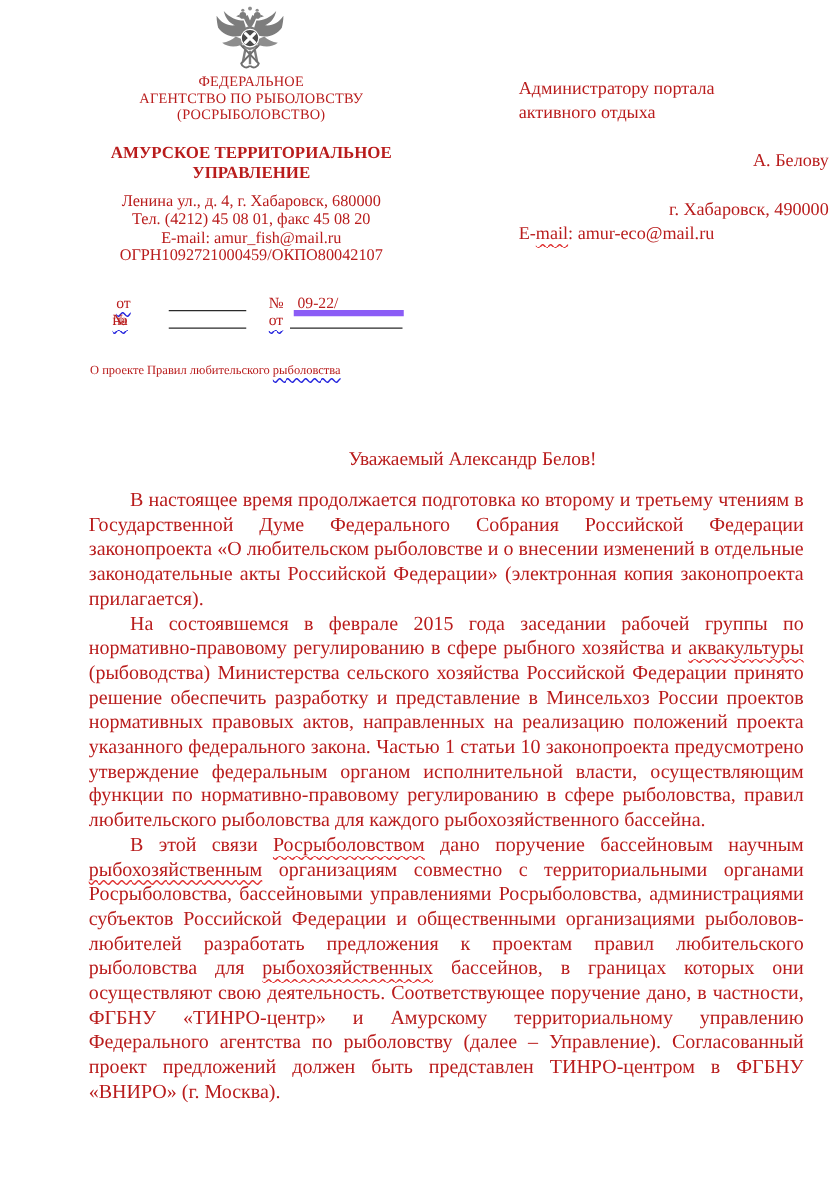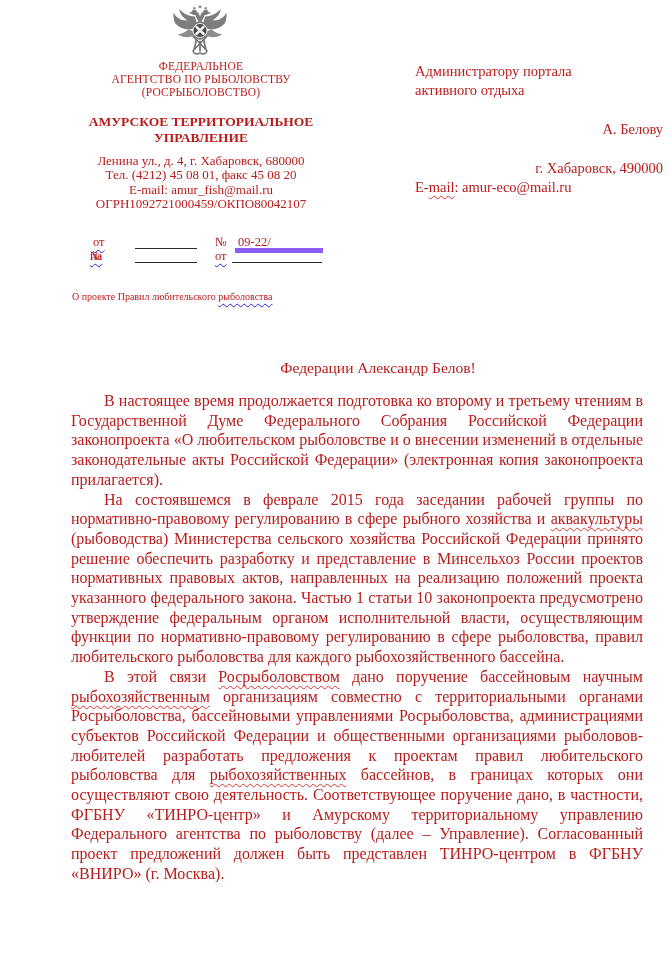--- a/index.html
+++ b/index.html
@@ -119,21 +119,21 @@
   <div class="recipient">
     <div>Администратору портала</div>
     <div>активного отдыха</div>
     <div class="gap-above">А. Белову</div>
     <div class="gap-above">г. Хабаровск, 490000</div>
     <div><span>E-</span><span class="wavy-red">mail</span><span>: amur-eco@mail.ru</span></div>
   </div>
 
   <div class="subject"><span>О проекте Правил любительского </span><span class="wavy-blue">рыболовства</span></div>
 
-  <div class="salutation">Федерации Александр Белов!</div>
+  <div class="salutation">Уважаемый Александр Белов!</div>
 
   <div class="body-text">
     <p><span>В настоящее время продолжается подготовка ко второму и третьему чтениям в Государственной Думе Федерального Собрания Российской Федерации законопроекта «О любительском рыболовстве и о внесении изменений в отдельные законодательные акты Российской Федерации» (электронная копия законопроекта прилагается).</span></p>
     <p><span>На состоявшемся в феврале 2015 года заседании рабочей группы по нормативно-правовому регулированию в сфере рыбного хозяйства и </span><span class="wavy-red">аквакультуры</span><span> (рыбоводства) Министерства сельского хозяйства Российской Федерации принято решение обеспечить разработку и представление в Минсельхоз России проектов нормативных правовых актов, направленных на реализацию положений проекта указанного федерального закона. Частью 1 статьи 10 законопроекта предусмотрено утверждение федеральным органом исполнительной власти, осуществляющим функции по нормативно-правовому регулированию в сфере рыболовства, правил любительского рыболовства для каждого рыбохозяйственного бассейна.</span></p>
     <p><span>В этой связи </span><span class="wavy-red">Росрыболовством</span><span> дано поручение бассейновым научным </span><span class="wavy-red">рыбохозяйственным</span><span> организациям совместно с территориальными органами Росрыболовства, бассейновыми управлениями Росрыболовства, администрациями субъектов Российской Федерации и общественными организациями рыболовов-любителей разработать предложения к проектам правил любительского рыболовства для </span><span class="wavy-red">рыбохозяйственных</span><span> бассейнов, в границах которых они осуществляют свою деятельность. Соответствующее поручение дано, в частности, ФГБНУ «ТИНРО-центр» и Амурскому территориальному управлению Федерального агентства по рыболовству (далее – Управление). Согласованный проект предложений должен быть представлен ТИНРО-центром в ФГБНУ «ВНИРО» (г. Москва).</span></p>
   </div>
 
 </div>
 
 </body></html>

